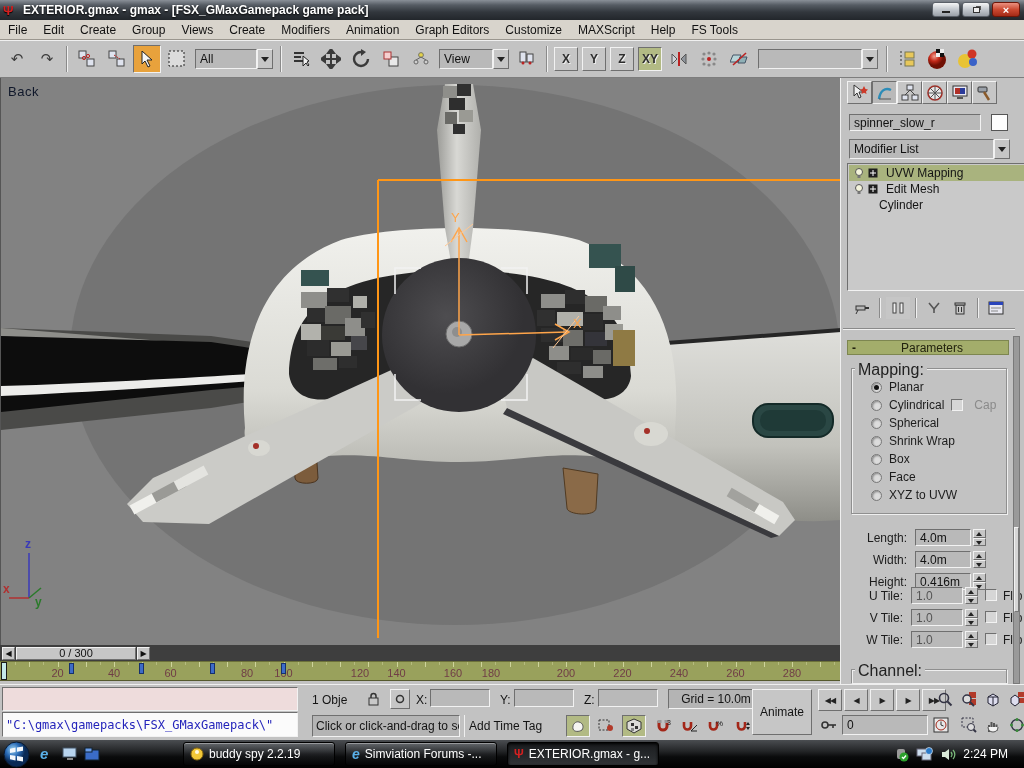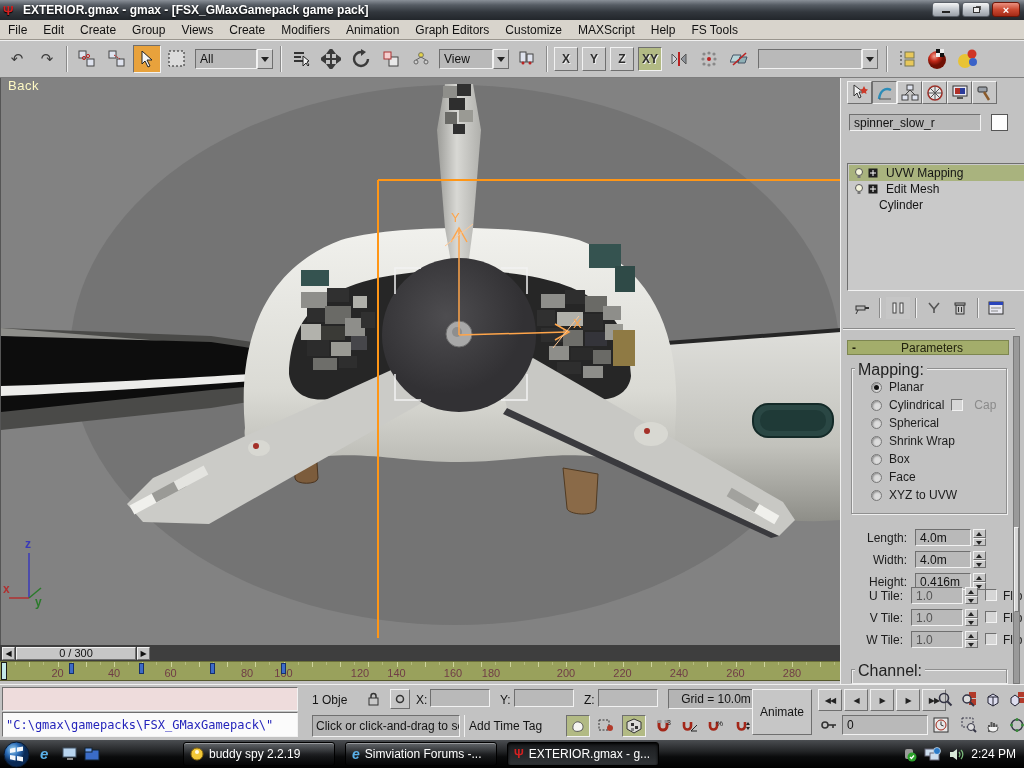--- a/index.html
+++ b/index.html
@@ -27,21 +27,21 @@
   .tsep{width:2px;height:26px;border-left:1px solid #8a8a8a;border-right:1px solid #f0f0f0;margin:0 4px;}
   .tbtn{width:28px;height:28px;display:flex;align-items:center;justify-content:center;margin:0 1px;border:1px solid transparent;color:#3c3c3c;font-size:15px;}
   .tbtn.orange{background:#e8a23c;border-color:#6f6f6f #f2f2f2 #f2f2f2 #6f6f6f;}
   .axisbtn{width:24px;height:24px;display:flex;align-items:center;justify-content:center;font-size:12px;font-weight:bold;color:#2e2e2e;margin:0 2px;text-shadow:1px 1px 0 #eee;}
   .combo{height:20px;display:flex;align-items:center;}
   .combo .cfield{height:20px;background:#b9b9b9;border:1px solid;border-color:#6f6f6f #f2f2f2 #f2f2f2 #6f6f6f;font-size:12px;color:#111;padding:2px 4px;display:flex;align-items:center;}
   .combo .carrow{width:16px;height:20px;display:flex;align-items:center;justify-content:center;}
   .tri-down{width:0;height:0;border-left:4px solid transparent;border-right:4px solid transparent;border-top:5px solid #222;}
   
   #viewport{left:0;top:78px;width:840px;height:567px;background:#828282;border-left:1px solid #555;}
-  #vp-label{left:7px;top:0;font-size:13px;color:#fef9c3;letter-spacing:.5px;}
+  #vp-label{left:7px;top:6px;font-size:13px;color:#0f172a;letter-spacing:.5px;}
   
   #rightpanel{left:840px;top:78px;width:184px;height:606px;background:#c2c2c2;border-left:1px solid #efefef;}
   .cp-tab{width:25px;height:23px;display:flex;align-items:center;justify-content:center;}
   .field{background:#b9b9b9;border:1px solid;border-color:#6f6f6f #f2f2f2 #f2f2f2 #6f6f6f;font-size:12px;color:#111;display:flex;align-items:center;padding:0 4px;}
   #stacklist{background:#c9c9c9;}
   .stack-row{height:16px;display:flex;align-items:center;font-size:12px;color:#141414;padding-left:4px;gap:4px;}
   .stack-row.sel{background:#a9b37e;}
   .stack-icons{display:none;align-items:center;gap:3px;}
   .stack-icons.show{display:flex;}
   .rollout-hdr{background:#a3ad6b;border:1px solid #7d8650;color:#23230f;font-size:12px;display:flex;align-items:center;}
@@ -497,20 +497,26 @@
             <line x1="8" y1="8" x2="13" y2="16" stroke="#8a5a2a" stroke-width="2.5"></line>
           </svg>
         </span>
     </div>
 
     <div class="abs field" style="left:8px;top:36px;width:132px;height:17px;">
         <span>spinner_slow_r</span>
       </div>
     <div class="abs" style="left:150px;top:36px;width:17px;height:17px;background:#fdfdfd;border:1px solid #555;"></div>
 
+    <div class="abs combo" style="left:8px;top:61px;">
+      <span class="cfield" style="width:145px;">Modifier List</span>
+      <span class="carrow raised">
+          <span class="tri-down"></span>
+        </span>
+    </div>
 
     <div id="stacklist" class="abs sunken" style="left:6px;top:85px;width:180px;height:128px;padding:1px;">
 
         <div class="stack-row sel">
           <span class="stack-icons show">
             <svg width="12" height="12">
               <circle cx="6" cy="5" r="3.5" fill="#f4f4dc" stroke="#555"></circle>
               <rect x="4.5" y="8.5" width="3" height="2.5" fill="#777"></rect>
             </svg>
             <svg width="10" height="10">
@@ -1020,17 +1026,17 @@
         </svg>
       <svg width="18" height="15">
           <rect x="1" y="2" width="9" height="7" fill="#cde" stroke="#667"></rect>
           <rect x="6" y="6" width="9" height="7" fill="#cde" stroke="#667"></rect>
           <circle cx="13" cy="4" r="3.5" fill="#2a7ac8" stroke="#fff" stroke-width="0.6"></circle>
         </svg>
       <svg width="15" height="15">
           <polygon points="1,5 4,5 8,2 8,13 4,10 1,10" fill="#d8e8d8"></polygon>
           <path d="M10,5 A4,4 0 0 1 10,10 M12,3 A6.5,6.5 0 0 1 12,12" fill="none" stroke="#7ab87a" stroke-width="1.3"></path>
         </svg>
-      <span style="margin-right:4px;">2:24 PM</span>
+      <span style="margin-right:12px;">2:24 PM</span>
     </div>
   </div>
 
 </div>
 
 </body></html>

